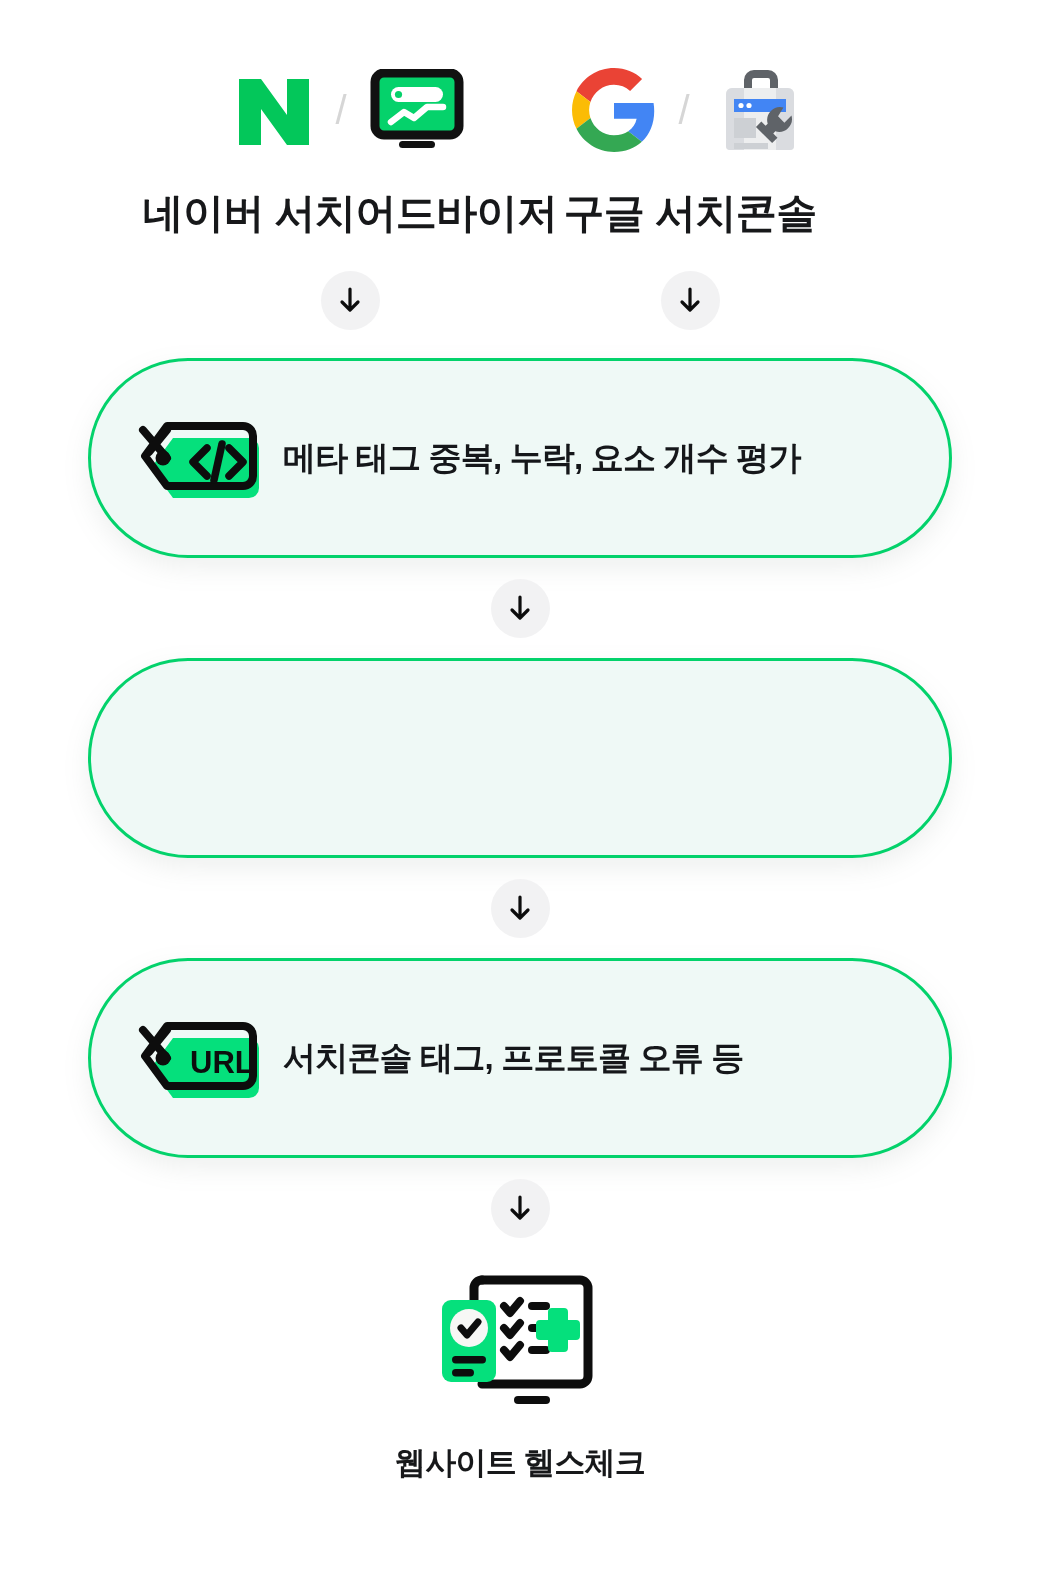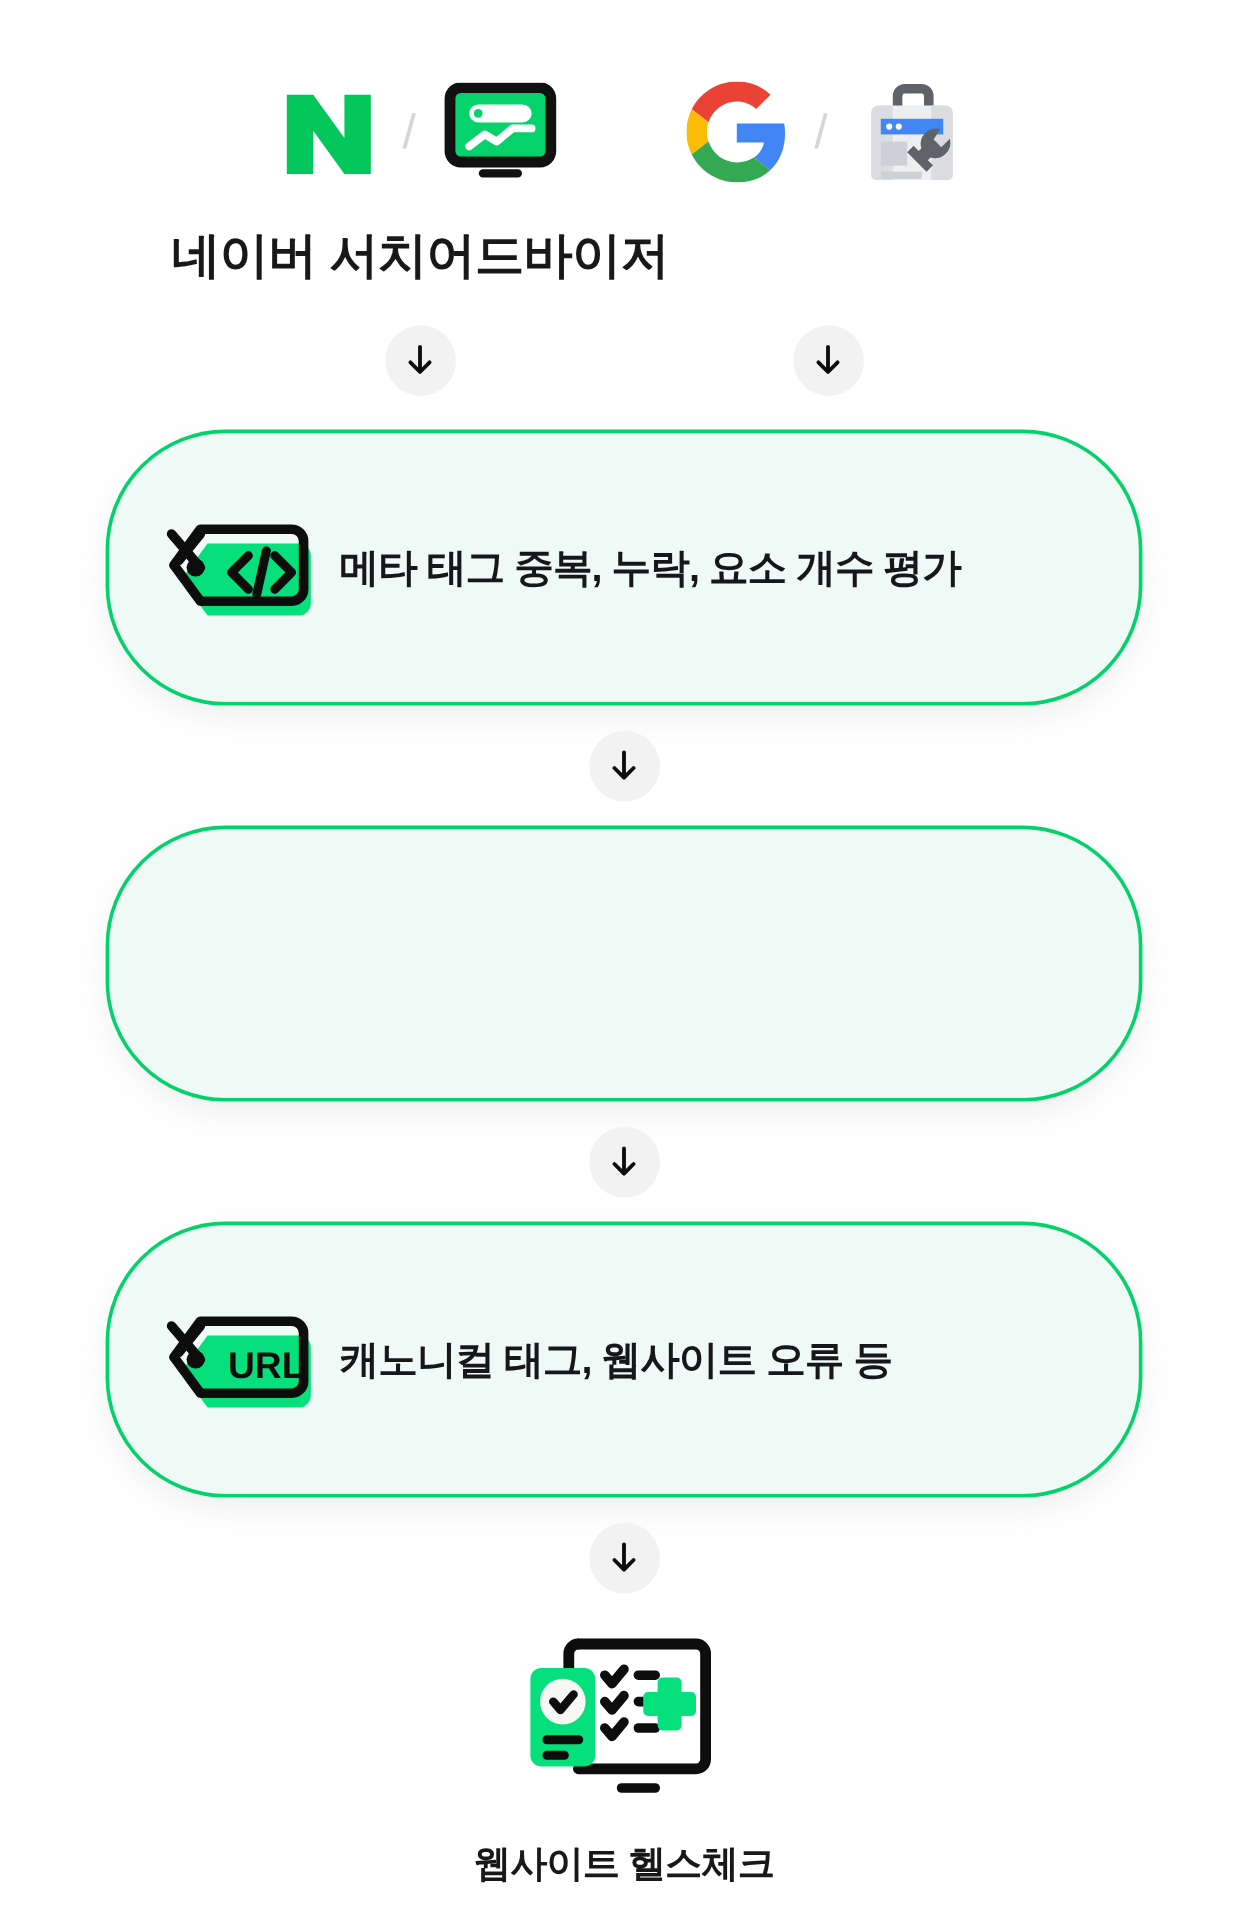--- a/index.html
+++ b/index.html
@@ -101,21 +101,21 @@
 
   
   .steps {
     margin-top: 28px;
     display: flex;
     flex-direction: column;
     align-items: center;
   }
   .step-card {
     width: 864px;
-    height: 230px;
+    height: 200px;
     box-sizing: border-box;
     background: #eff9f6;
     border: 3px solid #03d26b;
     border-radius: 100px;
     display: flex;
     align-items: center;
     box-shadow: 0 10px 26px rgba(120, 140, 132, 0.13);
   }
   .step-icon {
     width: 160px;
@@ -222,20 +222,21 @@
             <circle cx="37" cy="39.5" r="2.6" fill="#ffffff"></circle>
 
             <rect x="22" y="52" width="22" height="20" fill="#CDD0D4"></rect>
             <rect x="22" y="77" width="34" height="6" fill="#CDD0D4"></rect>
 
             <path d="M76.5 49.5 a13.5 13.5 0 0 0 -16.4 16.8 l-2.2 2.2 -4.4 -4.4 -5.6 5.6 16.8 16.8 5.6 -5.6 -4.4 -4.4 2.2 -2.2 a13.5 13.5 0 0 0 16.8 -16.4 l-7.4 7.4 -6.6 -6.6 Z" fill="#5F6368" transform="translate(-2,-6) scale(0.96)"></path>
           </svg>
         </span>
 
       </div>
+      <div class="source-label">구글 서치콘솔</div>
     </div>
   </div>
 
   <div class="arrows-row">
     <div class="arrow-slot">
       <span class="arrow-circle">
         <svg width="24" height="27" viewBox="0 0 24 27" aria-hidden="true">
           <path d="M12 2 V22 M4 15 L12 23 L20 15" fill="none" stroke="#0d0d0d" stroke-width="3.2" stroke-linecap="round" stroke-linejoin="round"></path>
         </svg>
       </span>
@@ -294,21 +295,21 @@
       <div class="step-icon">
         <svg width="140" height="92" viewBox="0 0 140 92" aria-hidden="true">
           <path d="M40 26 H116 a10 10 0 0 1 10 10 v40 a10 10 0 0 1 -10 10 H40 L18 56 Z" fill="#05E07C"></path>
           <path d="M34 14 H110 a10 10 0 0 1 10 10 v40 a10 10 0 0 1 -10 10 H34 L12 44 Z" fill="none" stroke="#0d0d0d" stroke-width="8" stroke-linejoin="round" stroke-linecap="round"></path>
           <path d="M10 18 L34 46" stroke="#0d0d0d" stroke-width="8" stroke-linecap="round"></path>
           <path d="M34 18 L16 40" stroke="#0d0d0d" stroke-width="8" stroke-linecap="round"></path>
           <circle cx="30" cy="46" r="7.5" fill="#0d0d0d"></circle>
           <text x="57" y="61" font-family="'Liberation Sans', sans-serif" font-size="31" font-weight="700" fill="#0d0d0d">URL</text>
         </svg>
       </div>
-      <div class="step-label">캐노니컬 태그, 웹사이트 오류 등</div>
+      <div class="step-label">서치콘솔 태그, 프로토콜 오류 등</div>
     </div>
 
     <div class="gap-arrow arrow-center">
       <span class="arrow-circle">
         <svg width="24" height="27" viewBox="0 0 24 27" aria-hidden="true">
           <path d="M12 2 V22 M4 15 L12 23 L20 15" fill="none" stroke="#0d0d0d" stroke-width="3.2" stroke-linecap="round" stroke-linejoin="round"></path>
         </svg>
       </span>
     </div>
 

